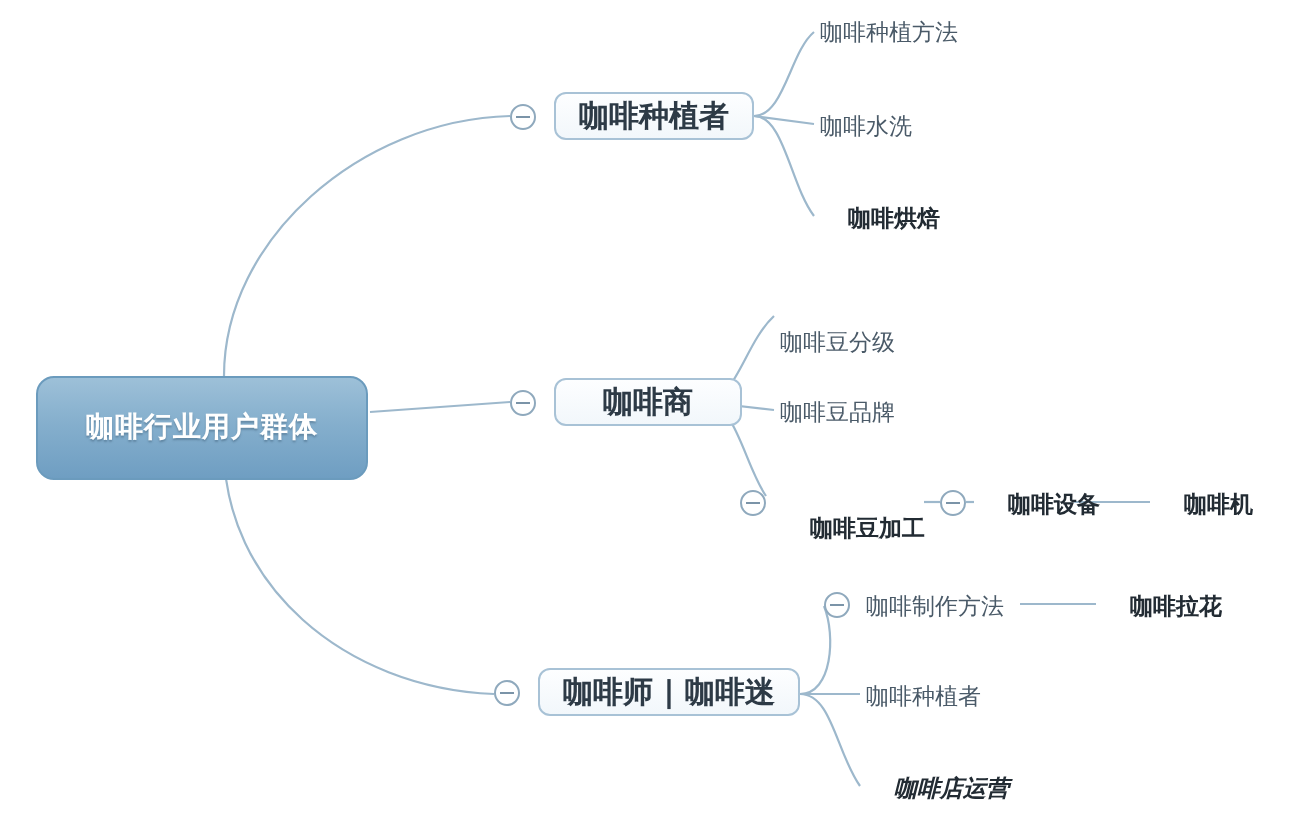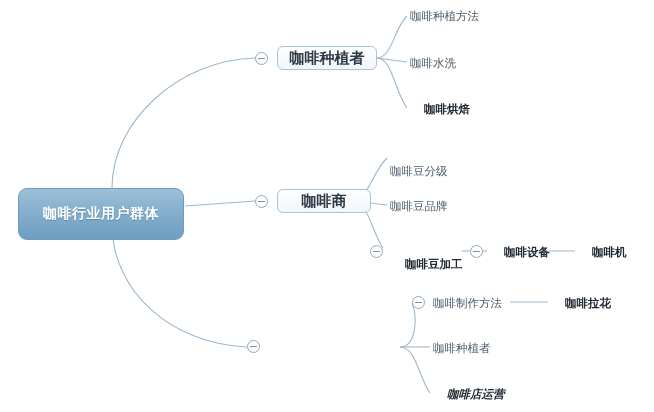--- a/index.html
+++ b/index.html
@@ -150,20 +150,23 @@
   </div>
   <div class="toggle t-equip"></div>
   <div class="node leaf bold l-b3b">
     <span>咖啡设备</span>
   </div>
   <div class="node leaf bold l-b3c">
     <span>咖啡机</span>
   </div>
 
   <div class="toggle t-b3"></div>
+  <div class="node branch-node b3">
+    <span>咖啡师 | 咖啡迷</span>
+  </div>
   <div class="toggle t-c1"></div>
   <div class="node leaf l-c1">
     <span>咖啡制作方法</span>
   </div>
   <div class="node leaf bold l-c1b">
     <span>咖啡拉花</span>
   </div>
   <div class="node leaf l-c2">
     <span>咖啡种植者</span>
   </div>

